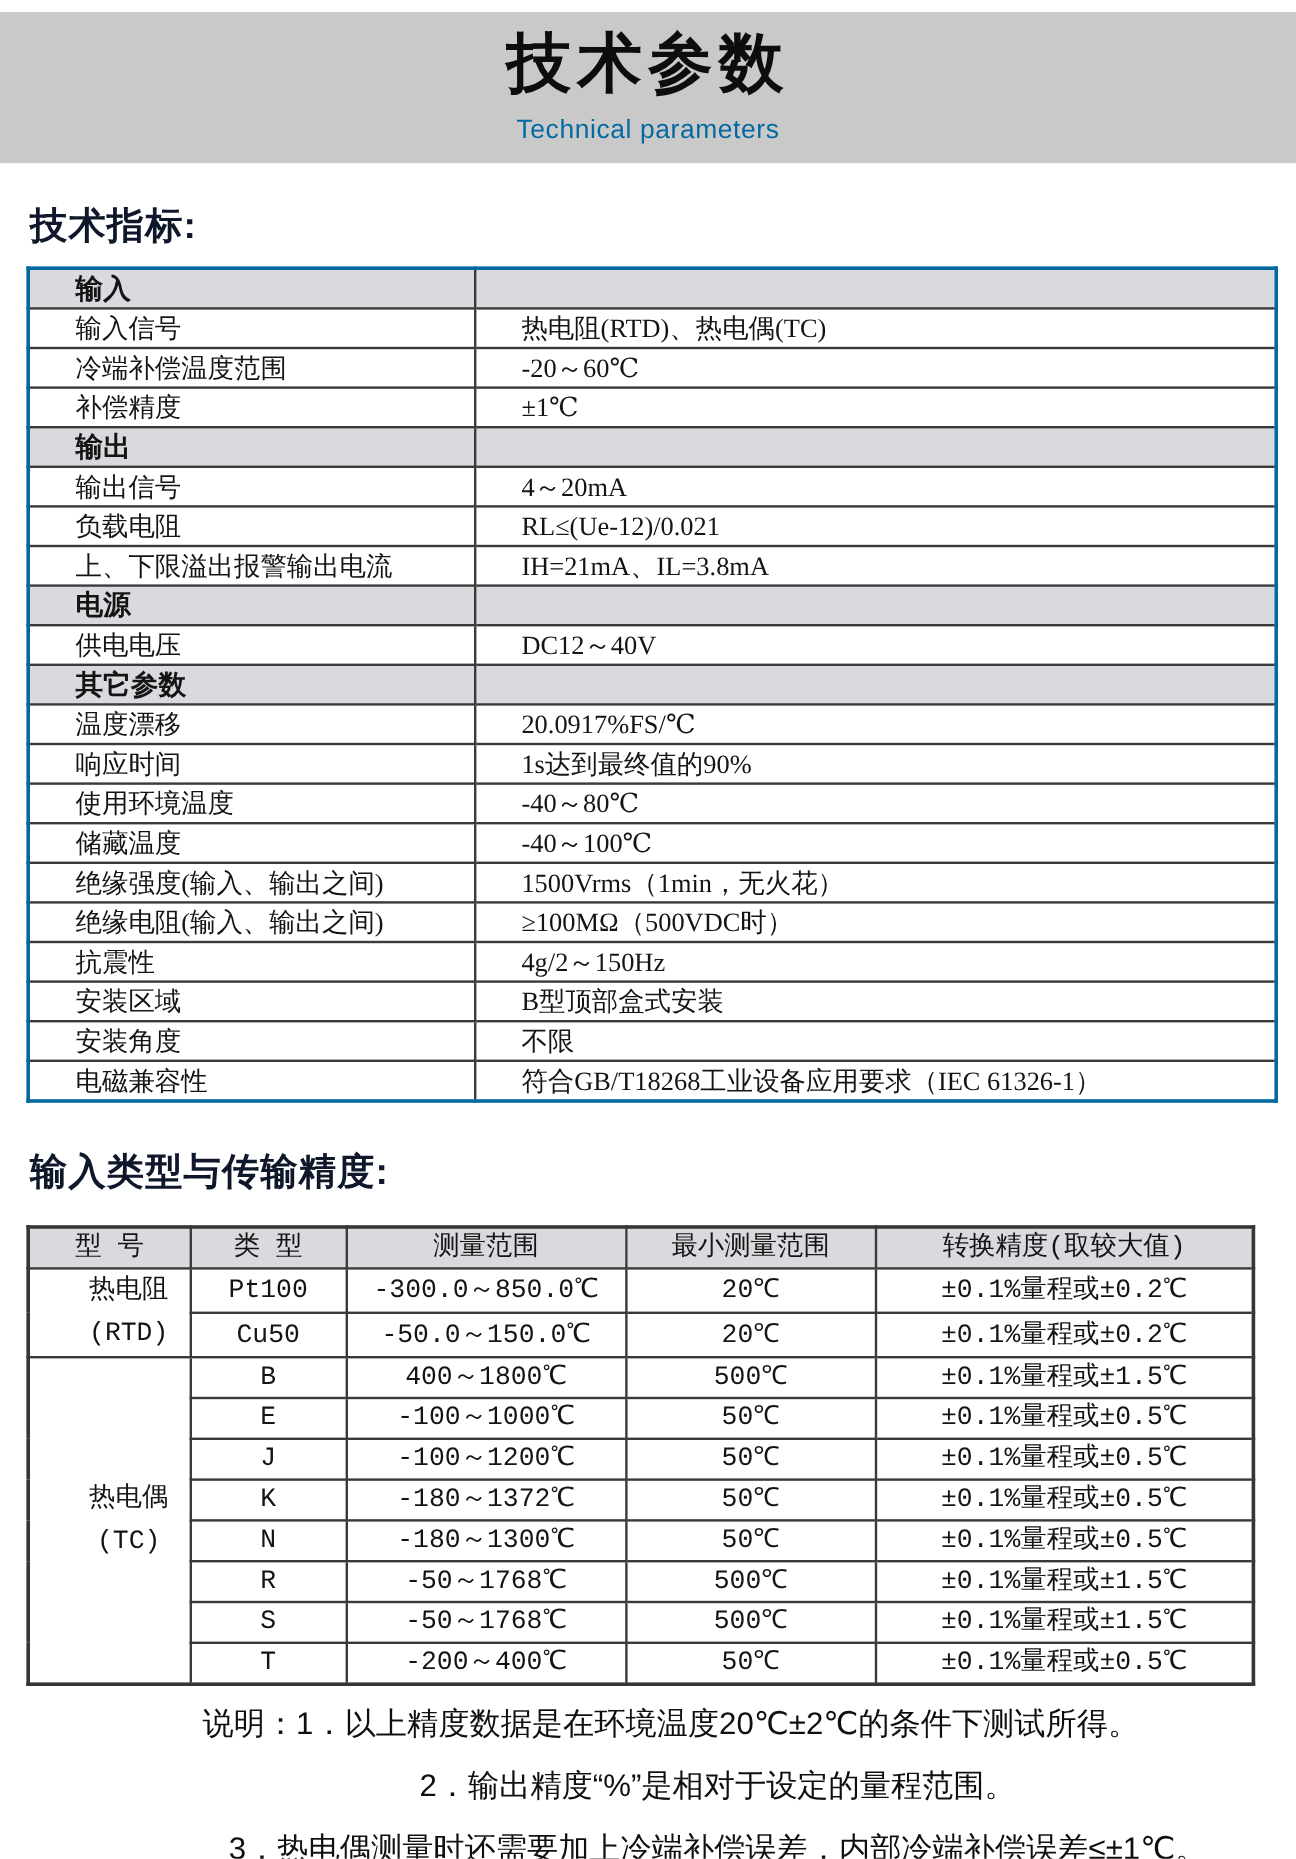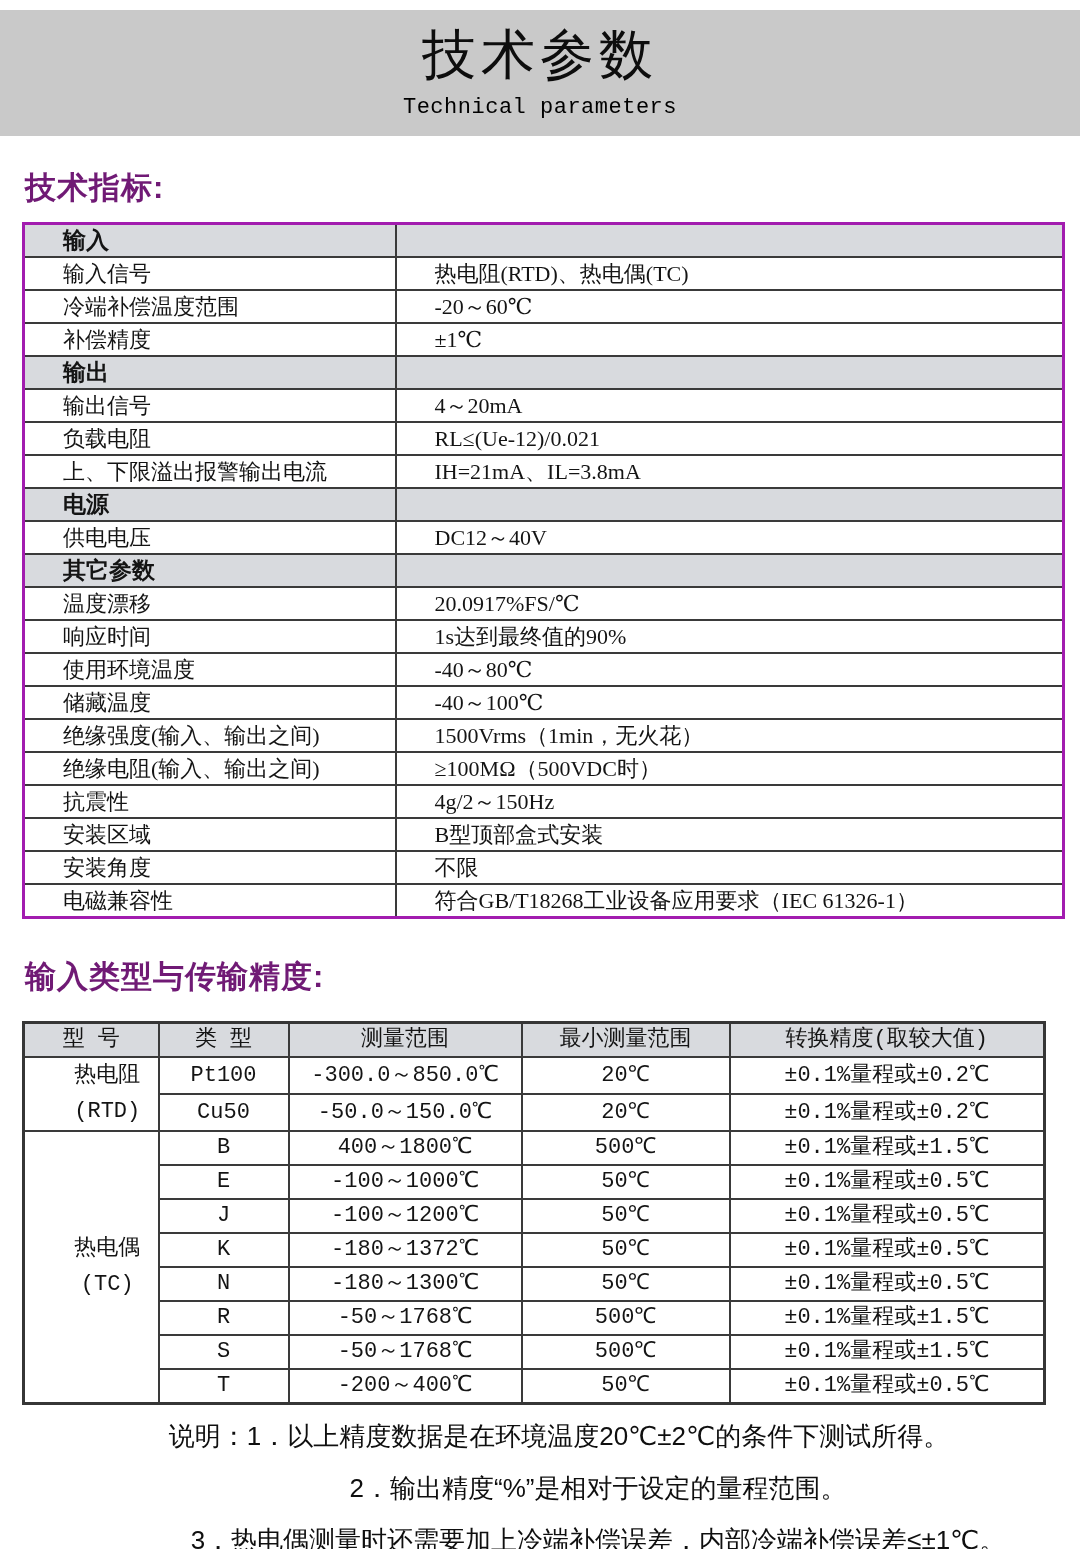--- a/index.html
+++ b/index.html
@@ -16,50 +16,49 @@
   .banner {
     margin-top: 10px;
     height: 126px;
     background: #c9c9c9;
     display: flex; flex-direction: column;
     align-items: center; justify-content: center;
   }
   .banner .title {
     margin: 0;
     font-size: 54px;
-    font-weight: 400;
+    font-weight: 700;
     letter-spacing: 5px;
     line-height: 1.05;
     color: #0d0d0d;
   }
   .banner .subtitle {
     font-size: 22px;
-    color: #000000;
+    color: #0369a1;
     margin-top: 13px;
     letter-spacing: 0.5px;
-    font-family: Liberation Mono, monospace;
   }
 
   
   .sec-heading {
     margin: 34px 0 0 25px;
     font-size: 31px;
     font-weight: 600;
     line-height: 36px;
-    color: #701a75;
+    color: #0f172a;
     letter-spacing: 1px;
   }
   .sec-heading.second { margin-top: 40px; }
 
   
   table { border-collapse: collapse; table-layout: fixed; }
   .spec-table {
     width: 1043px;
     margin: 16px 0 0 22px;
-    border: 3px solid #a21caf;
+    border: 3px solid #0369a1;
   }
   .spec-table td {
     border: 2px solid #3a3a3a;
     height: 31px;
     line-height: 31px;
     padding: 0 6px 0 38px;
     font-size: 22px;
     font-family: "Liberation Serif", "DejaVu Serif", serif;
     white-space: nowrap;
     overflow: hidden;

